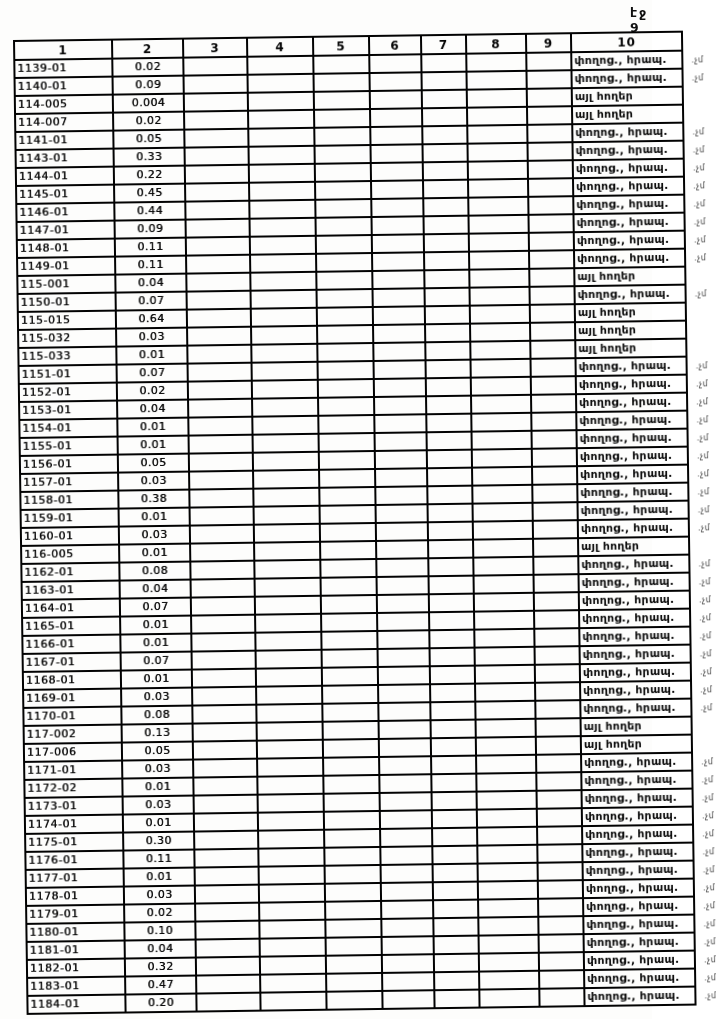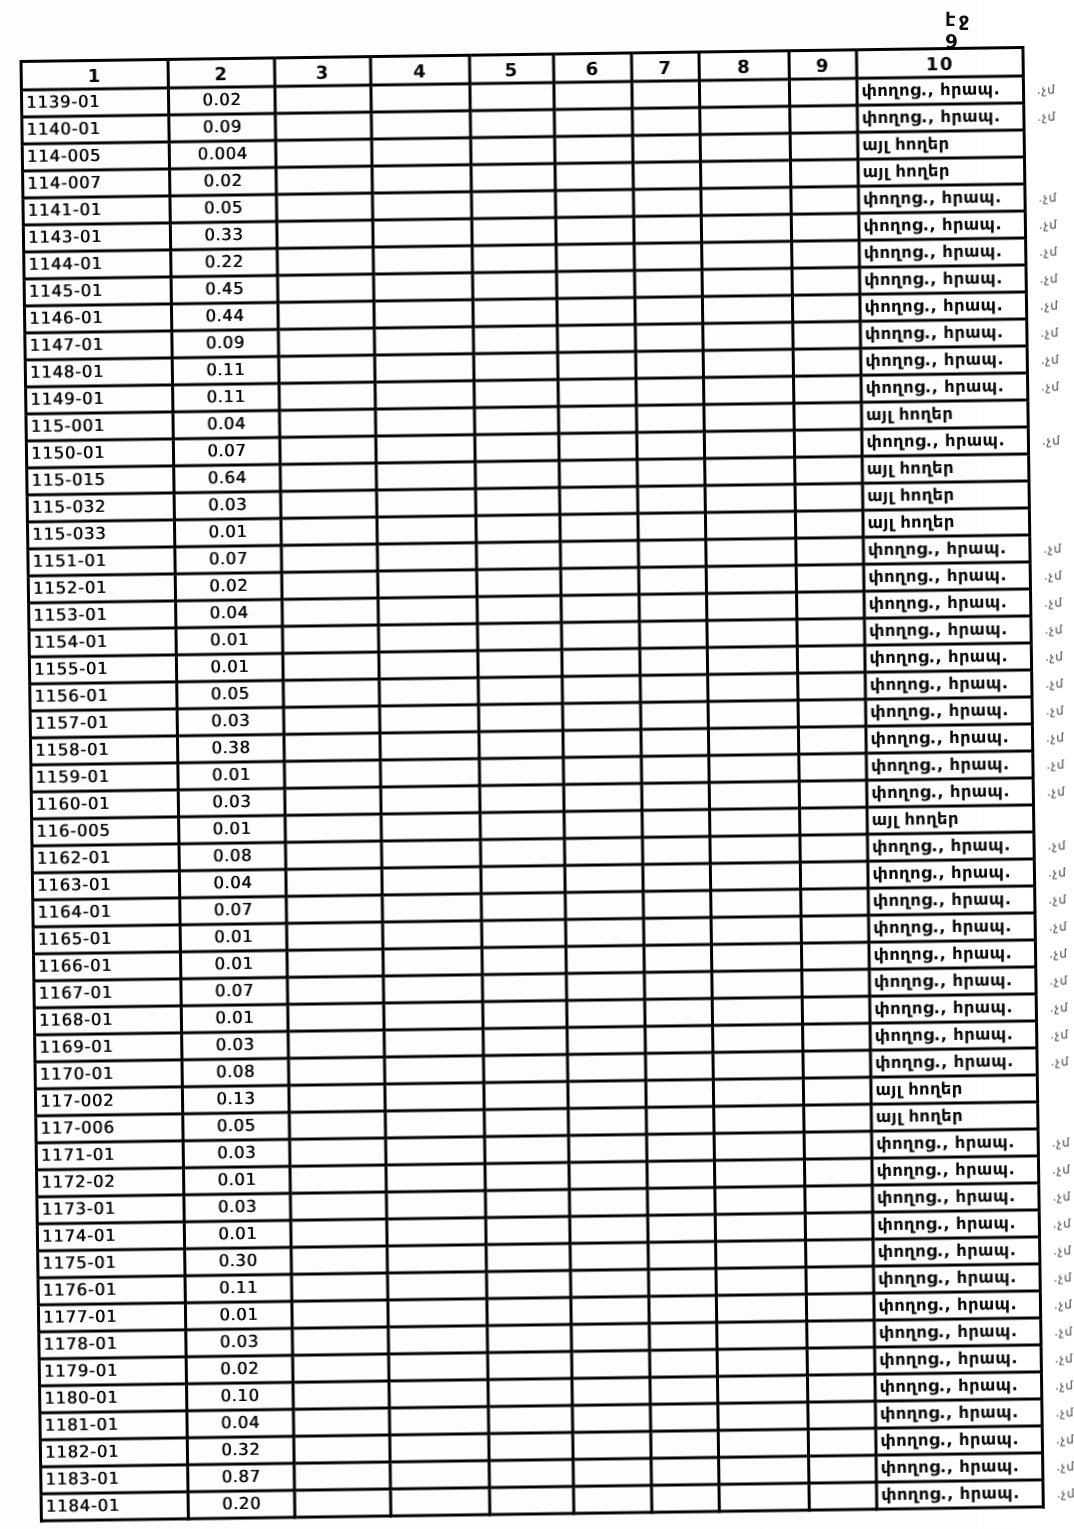--- a/index.html
+++ b/index.html
@@ -684,21 +684,21 @@
             <td class="c-empty"></td>
             <td class="c-empty"></td>
             <td class="c-empty"></td>
             <td class="c-empty"></td>
             <td class="c-empty"></td>
             <td class="c-empty"></td>
             <td class="c-use">փողոց., հրապ.</td>
           </tr>
           <tr>
             <td class="c-code">1183-01</td>
-            <td class="c-val">0.87</td>
+            <td class="c-val">0.47</td>
             <td class="c-empty"></td>
             <td class="c-empty"></td>
             <td class="c-empty"></td>
             <td class="c-empty"></td>
             <td class="c-empty"></td>
             <td class="c-empty"></td>
             <td class="c-empty"></td>
             <td class="c-use">փողոց., հրապ.</td>
           </tr>
           <tr>

